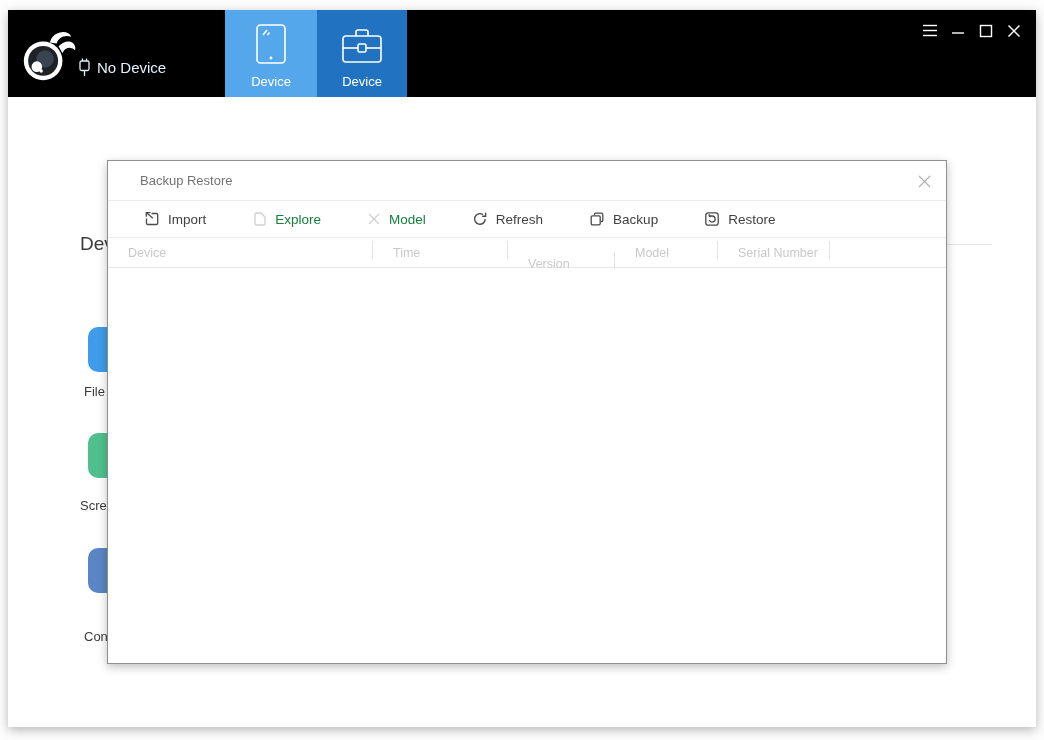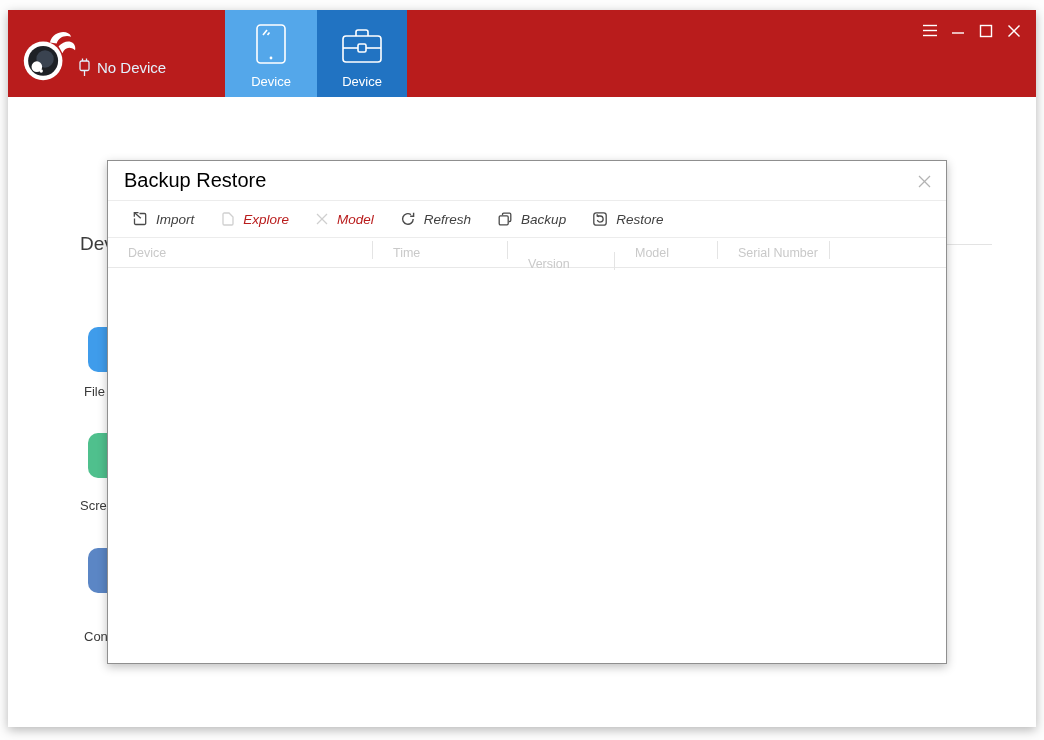--- a/index.html
+++ b/index.html
@@ -3,21 +3,21 @@
 <meta charset="utf-8">
 <style>
   * { margin:0; padding:0; box-sizing:border-box; }
   html,body { width:1044px; height:740px; overflow:hidden;
     font-family:"Liberation Sans", sans-serif; background:#fdfdfd; }
 
   .window { position:absolute; left:8px; top:10px; width:1028px; height:717px;
     background:#ffffff; box-shadow:0 3px 10px rgba(0,0,0,.28); }
 
   
-  .header { position:relative; height:87px; background:#b91c1c; }
+  .header { position:relative; height:87px; background:#000000; }
   .logo { position:absolute; left:10px; top:18px; width:58px; height:58px; }
   .device-status { position:absolute; left:70px; top:48px; display:flex;
     align-items:center; gap:6px; color:#e3f1fd; font-size:15px; }
   .tabs { position:absolute; left:217px; top:0; height:87px; display:flex; }
   .tab { width:92px; height:87px; display:flex; flex-direction:column;
     align-items:center; justify-content:flex-end; padding-bottom:8px;
     color:#ffffff; font-size:13px; cursor:pointer; }
   .tab .tab-icon { margin-bottom:10px; }
   .tab-device { background:#54a7ea; }
   .tab-toolbox { background:#2173c2; width:90px; }
@@ -40,30 +40,30 @@
   .tl-1 { left:76px; top:287px; }
   .tl-2 { left:72px; top:401px; }
   .tl-3 { left:76px; top:532px; }
 
   
   .dialog { position:absolute; left:99px; top:150px; width:840px; height:504px;
     background:#ffffff; border:1px solid #8f8f8f;
     box-shadow:0 3px 9px rgba(0,0,0,.25); z-index:10; }
   .dlg-titlebar { position:relative; height:40px; display:flex; align-items:center;
     border-bottom:1px solid #ececec; }
-  .dlg-title { margin-left:16px; font-size:20px; color:#000000; }
+  .dlg-title { margin-left:32px; font-size:13px; color:#737373; }
   .dlg-close { position:absolute; right:12px; top:10px; width:20px; height:20px;
     display:flex; align-items:center; justify-content:center; cursor:pointer;
     color:#b3b3b3; }
-  .dlg-toolbar { height:37px; display:flex; align-items:center; gap:26px;
-    padding-left:24px; border-bottom:1px solid #ececec;font-style:italic; }
+  .dlg-toolbar { height:37px; display:flex; align-items:center; gap:46px;
+    padding-left:36px; border-bottom:1px solid #ececec; }
   .tb-btn { display:flex; align-items:center; gap:8px; font-size:13.5px;
     color:#414141; cursor:pointer; white-space:nowrap; }
   .tb-btn svg { stroke:#4a4a4a; }
-  .tb-btn.disabled { color:#b91c1c; cursor:default; }
+  .tb-btn.disabled { color:#15803d; cursor:default; }
   .tb-btn.disabled svg { stroke:#cfcfcf; }
 
   .grid-head { display:flex; height:30px; border-bottom:1px solid #e8e8e8;
     align-items:center; }
   .col { position:relative; height:30px; display:flex; align-items:center;
     padding-left:20px; font-size:12.5px; color:#c9c9c9; }
   .col::after { content:""; position:absolute; right:0; top:3px; height:18px;
     width:1px; background:#e4e4e4; }
   .c0{width:265px;} .c1{width:135px;} .c2{width:108px;}
   .c3{width:107px;margin-top:23px;} .c4{width:103px;} .c5{width:112px;}

